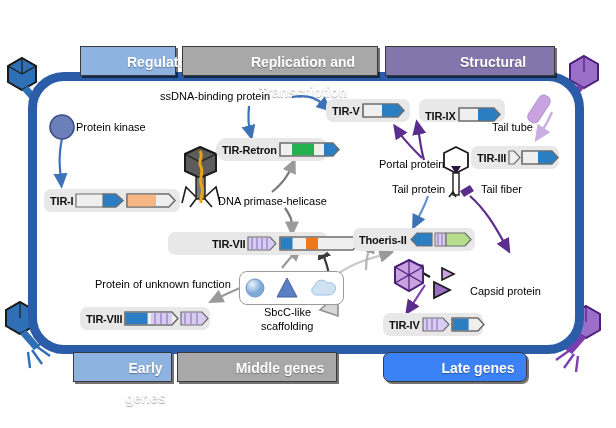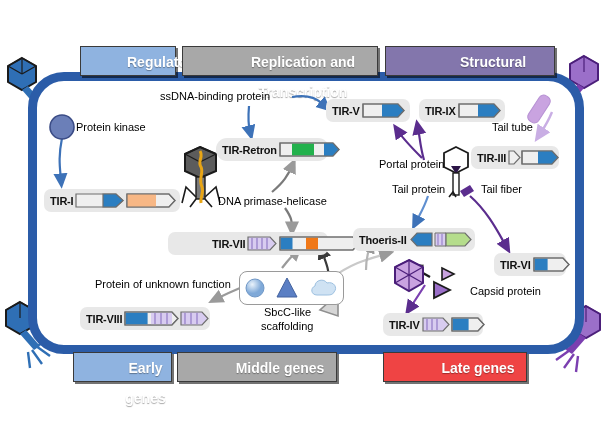--- a/index.html
+++ b/index.html
@@ -18,21 +18,21 @@
     box-shadow:2px 2px 0 rgba(0,0,0,0.55);
     text-shadow:0 1px 1px rgba(0,0,0,0.35);
     box-sizing:border-box;
     padding-left:46px;
   }
   .b-reg{background:#8fb3e0;}
   .b-rep{background:#a8a8a8;}
   .b-str{background:#8376ac;}
   .b-early{background:#8fb3e0;}
   .b-mid{background:#a8a8a8;}
-  .b-late{background:#ef4444;}
+  .b-late{background:#3b82f6;border-radius:7px;}
   
   #cell{
     position:absolute;left:28px;top:72px;width:556px;height:282px;
     border:9px solid #2b5ca8;border-radius:36px;background:#ffffff;
     box-sizing:border-box;
   }
   
   .operon{
     position:absolute;background:#e8e8e8;border-radius:7px;
     display:flex;align-items:center;padding:0 6px;height:23px;
@@ -252,21 +252,21 @@
 
   <div class="operon" style="left:326px;top:99px;width:84px;">
     <span class="opname">TIR-V</span>
     <svg class="genes" width="42" height="15" viewBox="0 0 42 15">
       <path d="M0,1 L35,1 L41,7.5 L35,14 L0,14 z" fill="#efefef" stroke="#6e6e6e" stroke-width="1.2"></path>
       <path d="M19,1 L35,1 L41,7.5 L35,14 L19,14 z" fill="#2b7ec1"></path>
       <path d="M0,1 L35,1 L41,7.5 L35,14 L0,14 z" fill="none" stroke="#6e6e6e" stroke-width="1.2"></path>
     </svg>
   </div>
 
-  <div class="operon" style="left:419px;top:99px;width:86px;">
+  <div class="operon" style="left:419px;top:99px;width:86px;align-items:flex-end;">
     <span class="opname">TIR-IX</span>
     <svg class="genes" width="42" height="15" viewBox="0 0 42 15">
       <path d="M0,1 L35,1 L41,7.5 L35,14 L0,14 z" fill="#efefef" stroke="#6e6e6e" stroke-width="1.2"></path>
       <path d="M19,1 L35,1 L41,7.5 L35,14 L19,14 z" fill="#2b7ec1"></path>
       <path d="M0,1 L35,1 L41,7.5 L35,14 L0,14 z" fill="none" stroke="#6e6e6e" stroke-width="1.2"></path>
     </svg>
   </div>
 
   <div class="operon" style="left:471px;top:146px;width:88px;">
     <span class="opname">TIR-III</span>
@@ -301,28 +301,20 @@
       <path d="M7,1 L22,1 L22,14 L7,14 L1,7.5 z" fill="#2b7ec1" stroke="#6e6e6e" stroke-width="1.2"></path>
       <path d="M25,1 L36,1 L36,14 L25,14 z" fill="#d8ccf0" stroke="#6e6e6e" stroke-width="1"></path>
       <g stroke="#a38ed0" stroke-width="1.4">
         <line x1="28" y1="2" x2="28" y2="13"></line>
           <line x1="32" y1="2" x2="32" y2="13"></line>
       </g>
       <path d="M36,1 L55,1 L61,7.5 L55,14 L36,14 z" fill="#b5dd8c" stroke="#6e6e6e" stroke-width="1.2"></path>
     </svg>
   </div>
 
-  <div class="operon" style="left:494px;top:253px;width:72px;">
-    <span class="opname">TIR-VI</span>
-    <svg class="genes" width="36" height="15" viewBox="0 0 36 15">
-      <path d="M0,1 L29,1 L35,7.5 L29,14 L0,14 z" fill="#efefef" stroke="#6e6e6e" stroke-width="1.2"></path>
-      <rect x="0.6" y="1.6" width="13" height="11.8" fill="#2b7ec1"></rect>
-      <path d="M0,1 L29,1 L35,7.5 L29,14 L0,14 z" fill="none" stroke="#6e6e6e" stroke-width="1.2"></path>
-    </svg>
-  </div>
 
   <div class="operon" style="left:80px;top:307px;width:130px;">
     <span class="opname">TIR-VIII</span>
     <svg class="genes" width="84" height="15" viewBox="0 0 84 15">
       <path d="M0,1 L47,1 L53,7.5 L47,14 L0,14 z" fill="#efefef" stroke="#6e6e6e" stroke-width="1.2"></path>
       <rect x="0.6" y="1.6" width="22" height="11.8" fill="#2b7ec1"></rect>
       <rect x="26" y="1.6" width="21" height="11.8" fill="#d8ccf0"></rect>
       <g stroke="#a38ed0" stroke-width="1.6">
         <line x1="30" y1="2" x2="30" y2="13"></line>
           <line x1="36" y1="2" x2="36" y2="13"></line>

